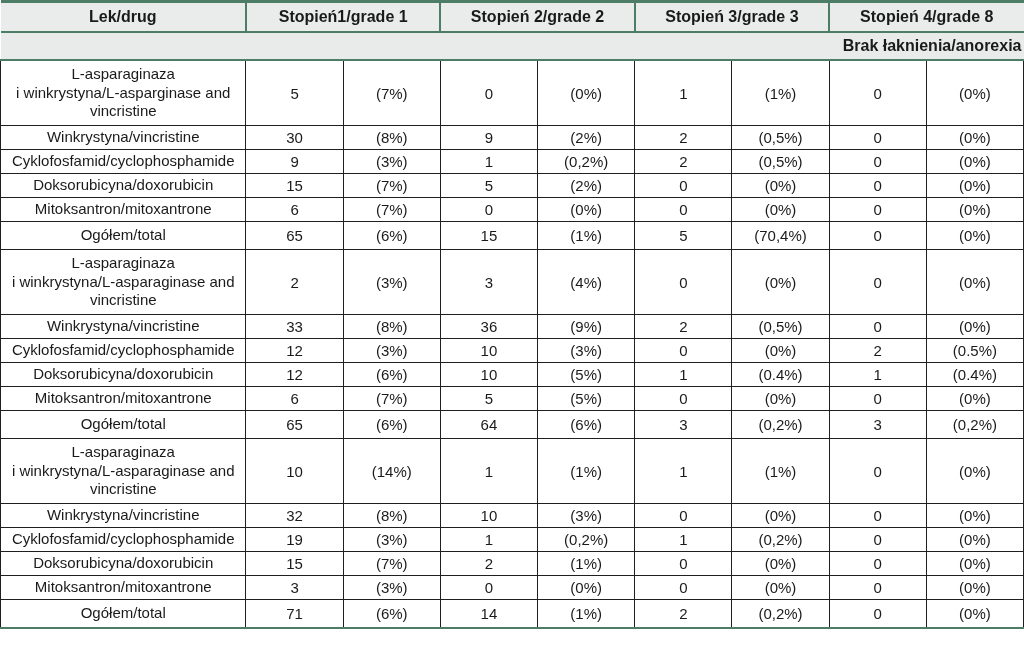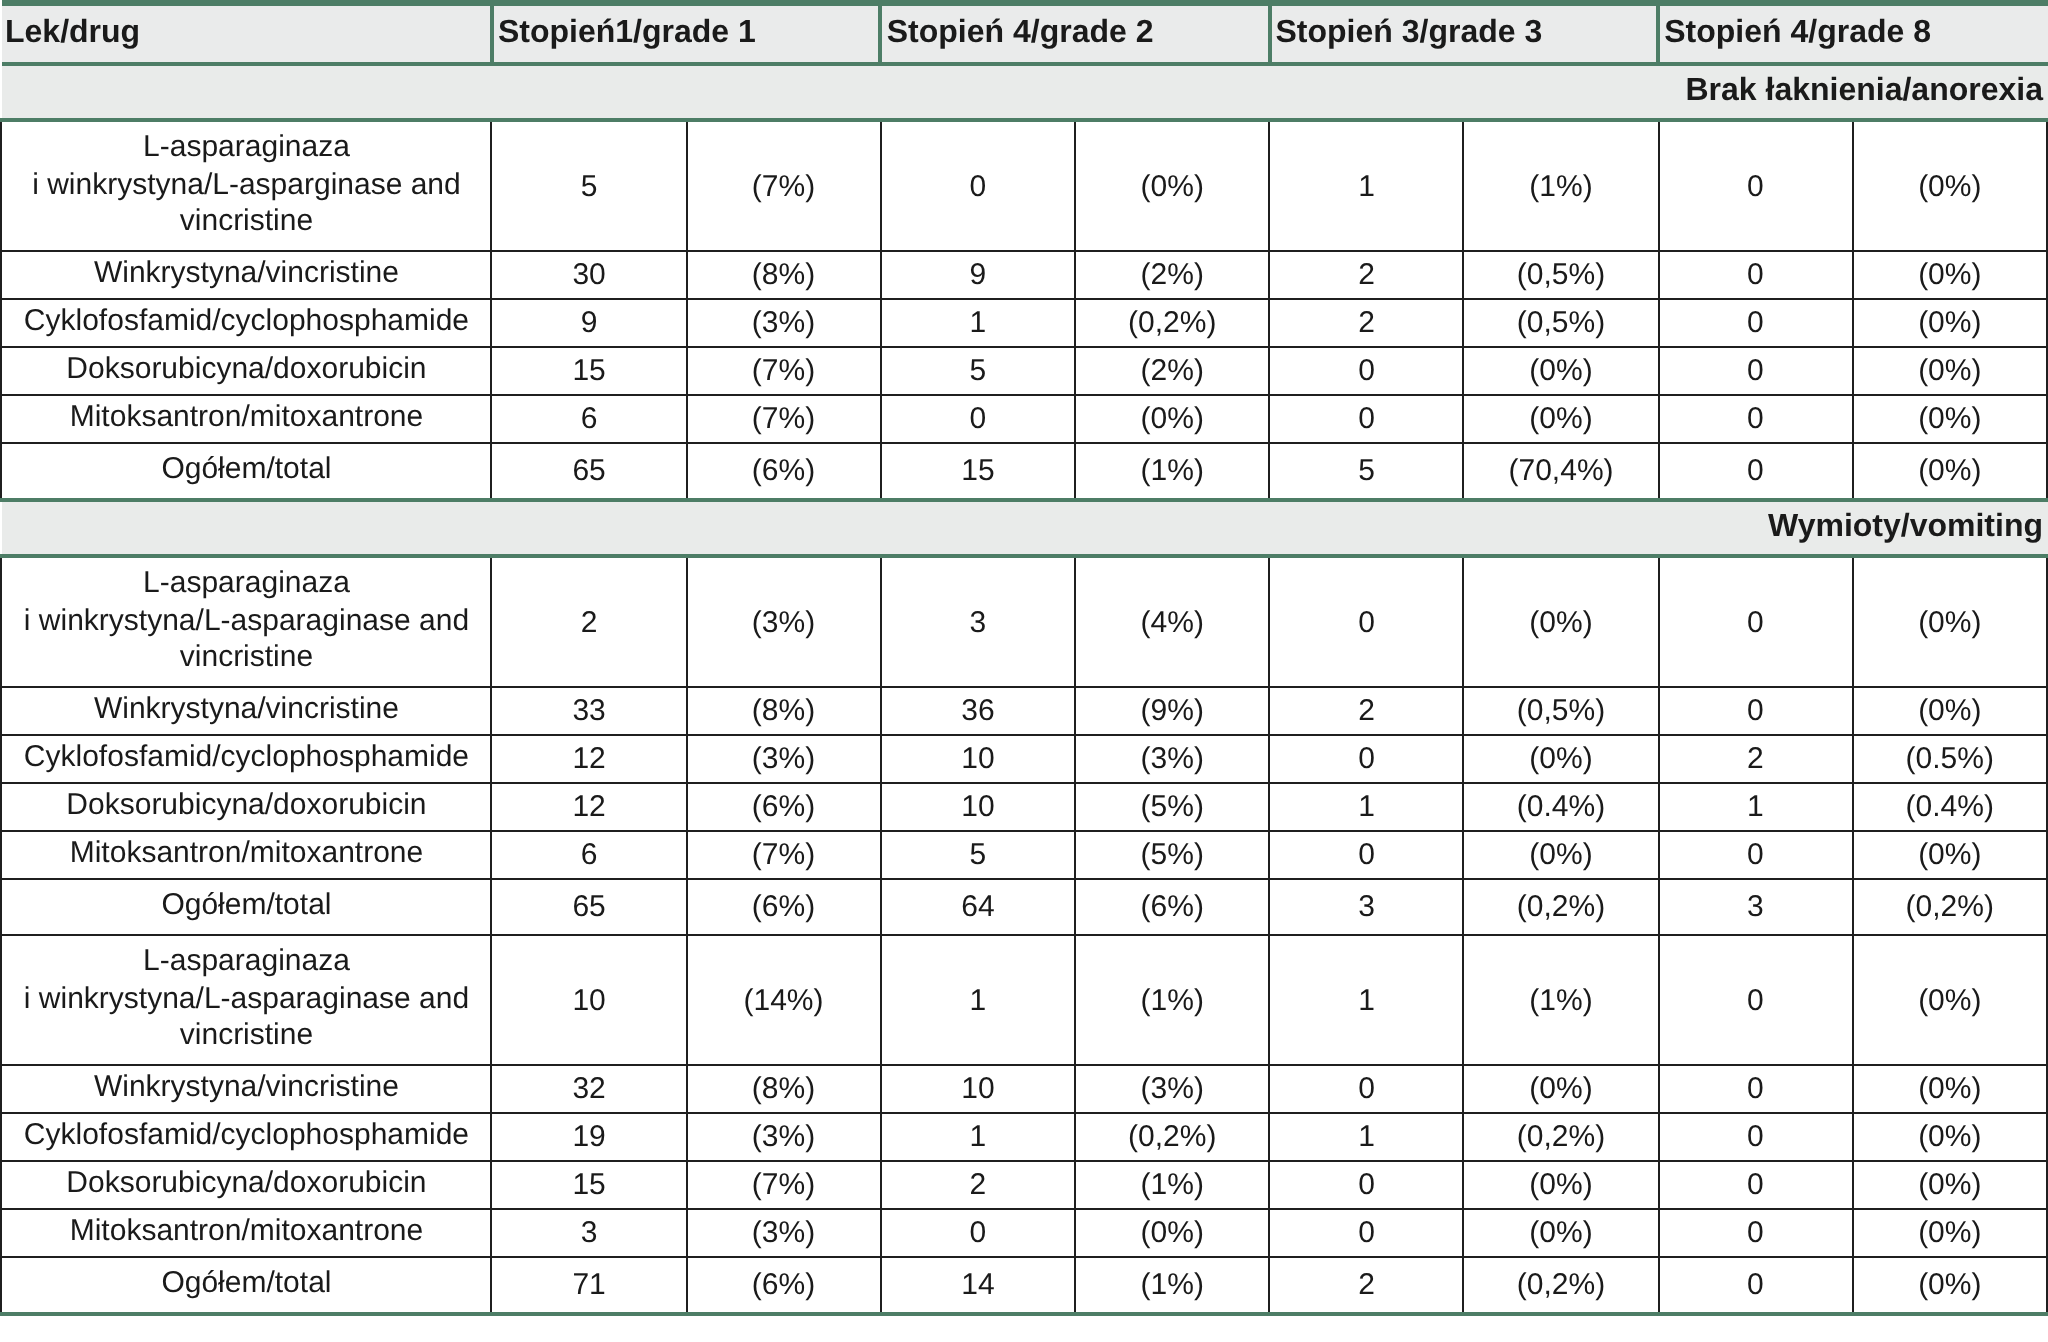--- a/index.html
+++ b/index.html
@@ -20,21 +20,21 @@
     background: #ffffff;
   }
   col.drug-col { width: 245px; }
   col.val-col  { width: 97px; }
 
   
   thead th {
     background: #eaebeb;
     font-size: 16px;
     font-weight: bold;
-    text-align: left;
+    text-align: center;
     vertical-align: middle;
     height: 26px;
     padding: 1px 2px;
     border-top: 3px solid #4d7d66;
     border-bottom: 2px solid #4d7d66;
     border-left: 2px solid #4d7d66;
     border-right: 2px solid #4d7d66;
   }
   thead th:first-child { border-left: none; }
   thead th:last-child  { border-right: none; }
@@ -84,21 +84,21 @@
       <col class="val-col">
     <col class="val-col">
       <col class="val-col">
     <col class="val-col">
       <col class="val-col">
   </colgroup>
   <thead>
     <tr>
       <th>Lek/drug</th>
       <th colspan="2">Stopień1/grade 1</th>
-      <th colspan="2">Stopień 4/grade 2</th>
+      <th colspan="2">Stopień 2/grade 2</th>
       <th colspan="2">Stopień 3/grade 3</th>
       <th colspan="2">Stopień 4/grade 8</th>
     </tr>
   </thead>
   <tbody>
       <tr class="section-row">
         <td colspan="9">Brak łaknienia/anorexia</td>
       </tr>
       <tr class="data-row tall-row">
         <td class="drug-cell">L-asparaginaza
@@ -160,23 +160,20 @@
         <td class="drug-cell">Ogółem/total</td>
         <td class="value-cell">65</td>
         <td class="value-cell">(6%)</td>
         <td class="value-cell">15</td>
         <td class="value-cell">(1%)</td>
         <td class="value-cell">5</td>
         <td class="value-cell">(70,4%)</td>
         <td class="value-cell">0</td>
         <td class="value-cell">(0%)</td>
       </tr>
-      <tr class="section-row">
-        <td colspan="9">Wymioty/vomiting</td>
-      </tr>
       <tr class="data-row tall-row">
         <td class="drug-cell">L-asparaginaza
 i winkrystyna/L-asparaginase and vincristine</td>
         <td class="value-cell">2</td>
         <td class="value-cell">(3%)</td>
         <td class="value-cell">3</td>
         <td class="value-cell">(4%)</td>
         <td class="value-cell">0</td>
         <td class="value-cell">(0%)</td>
         <td class="value-cell">0</td>

